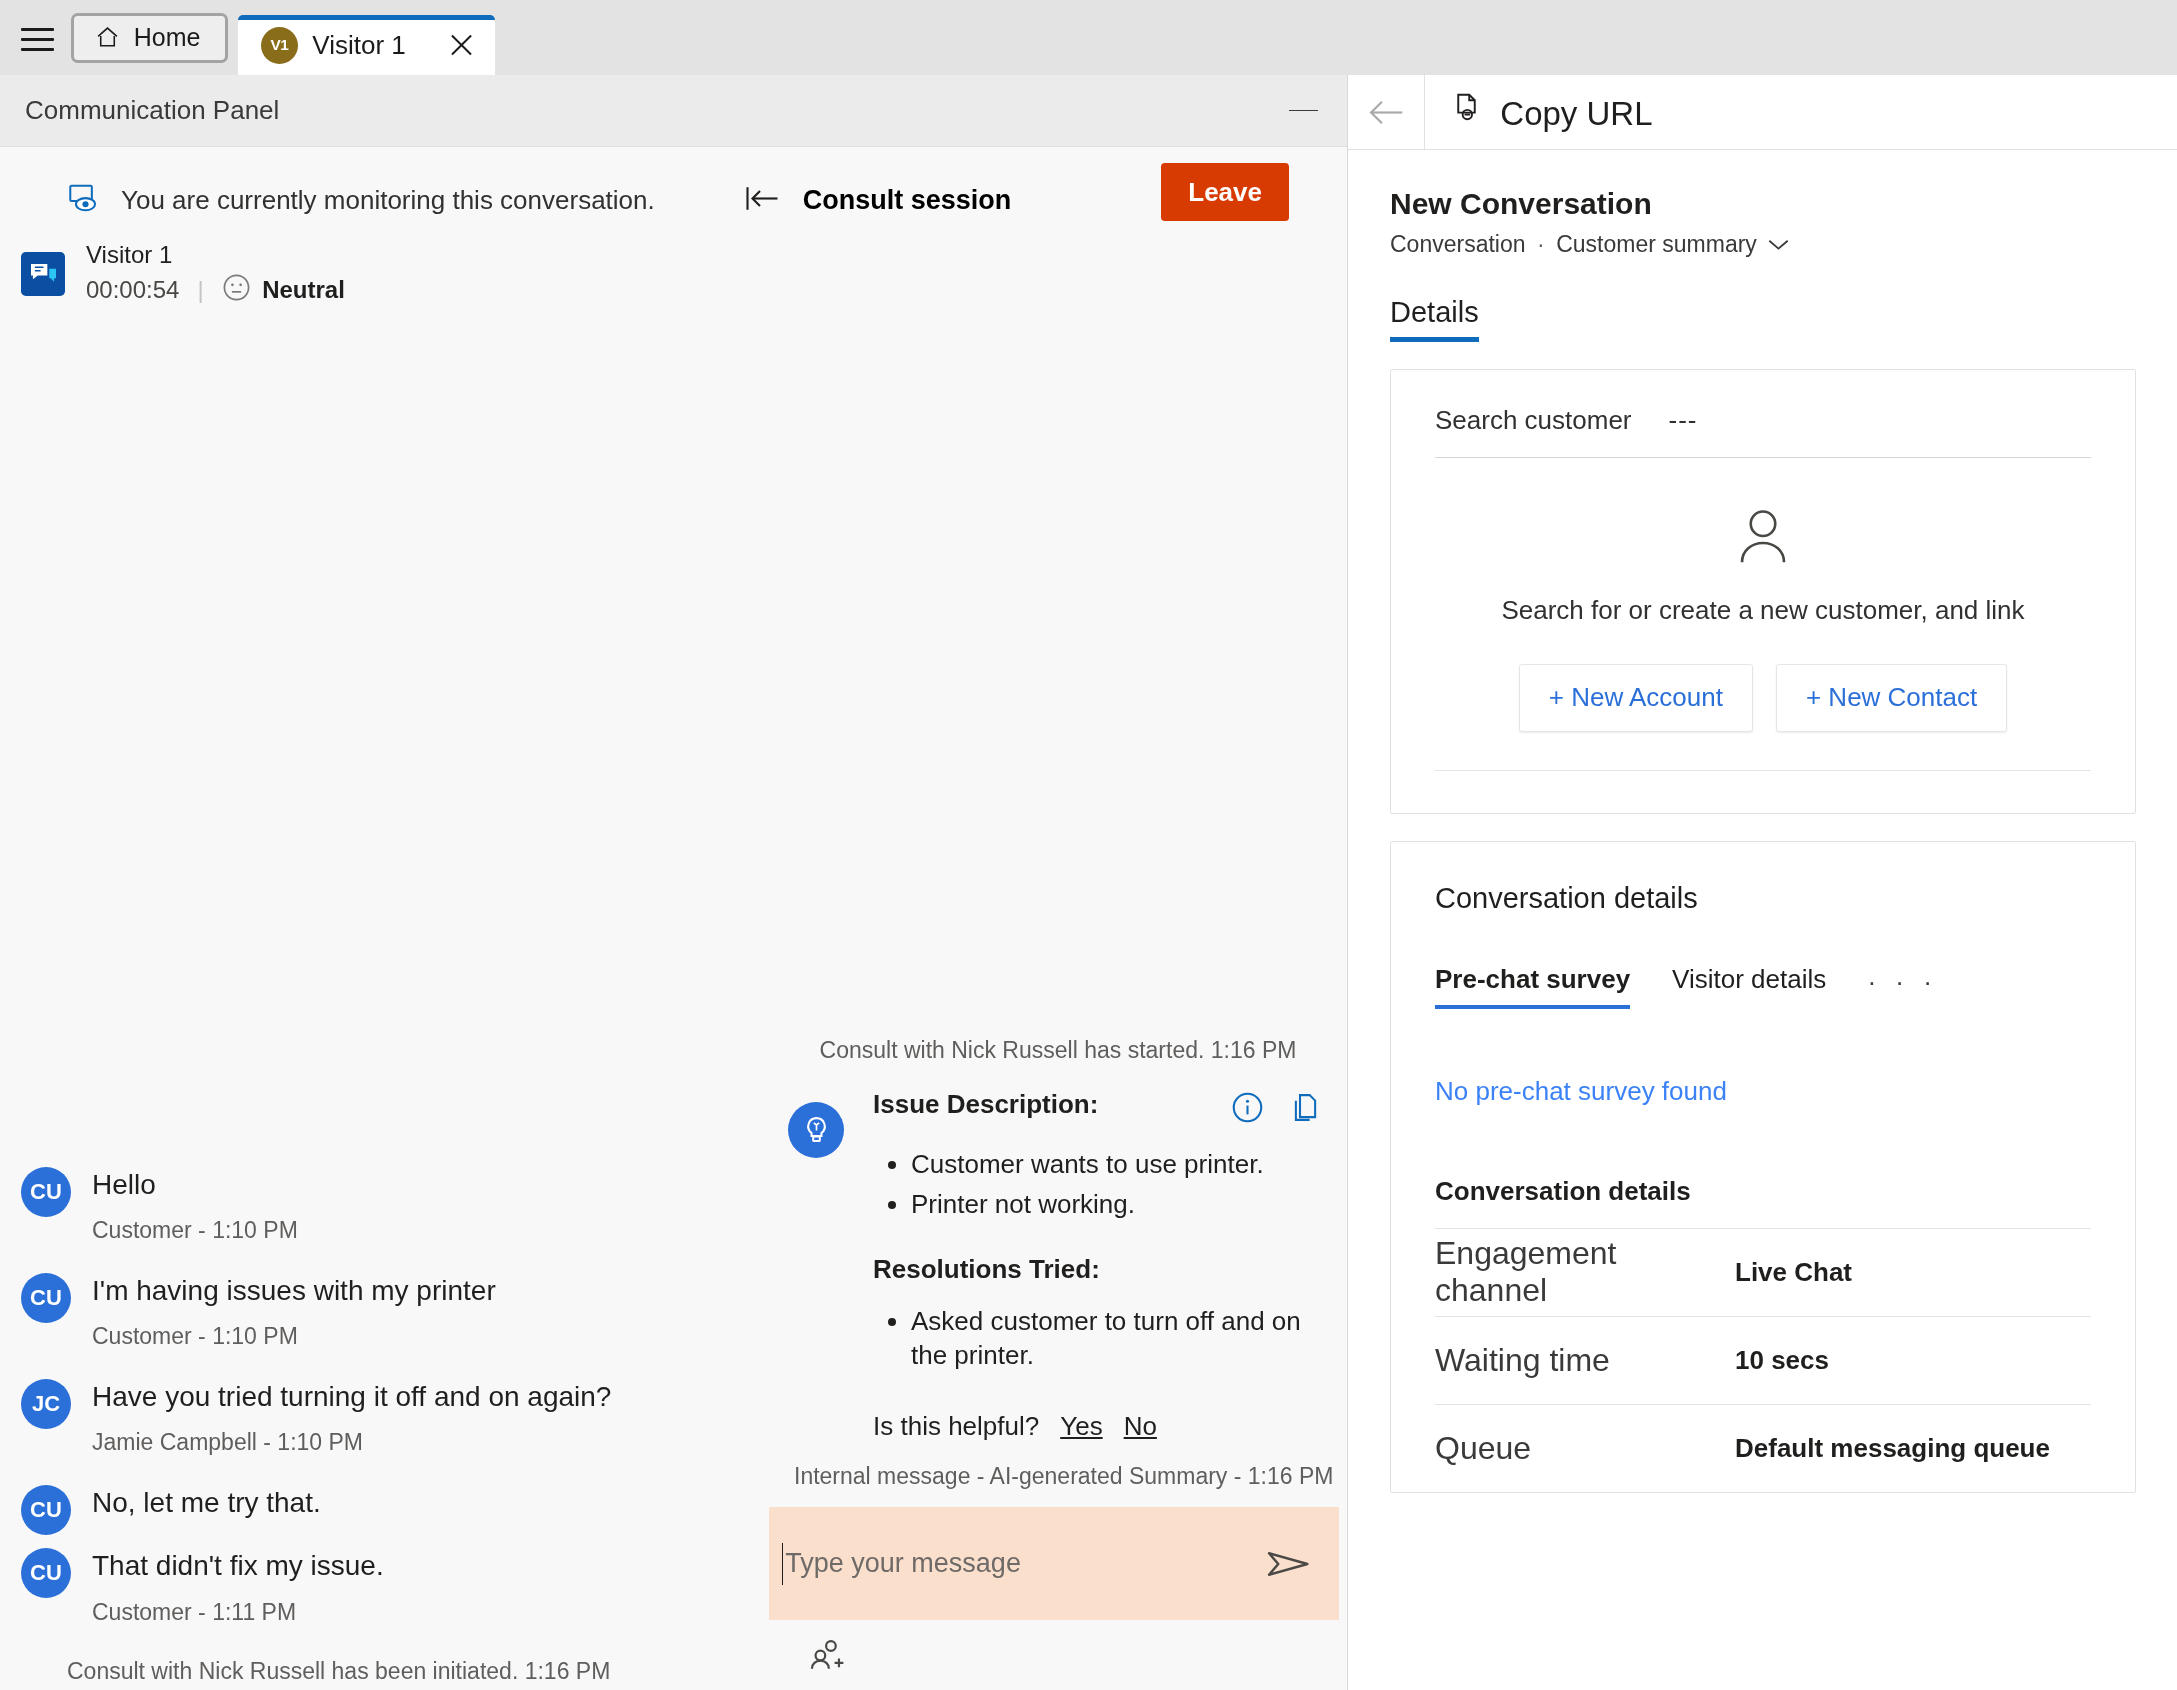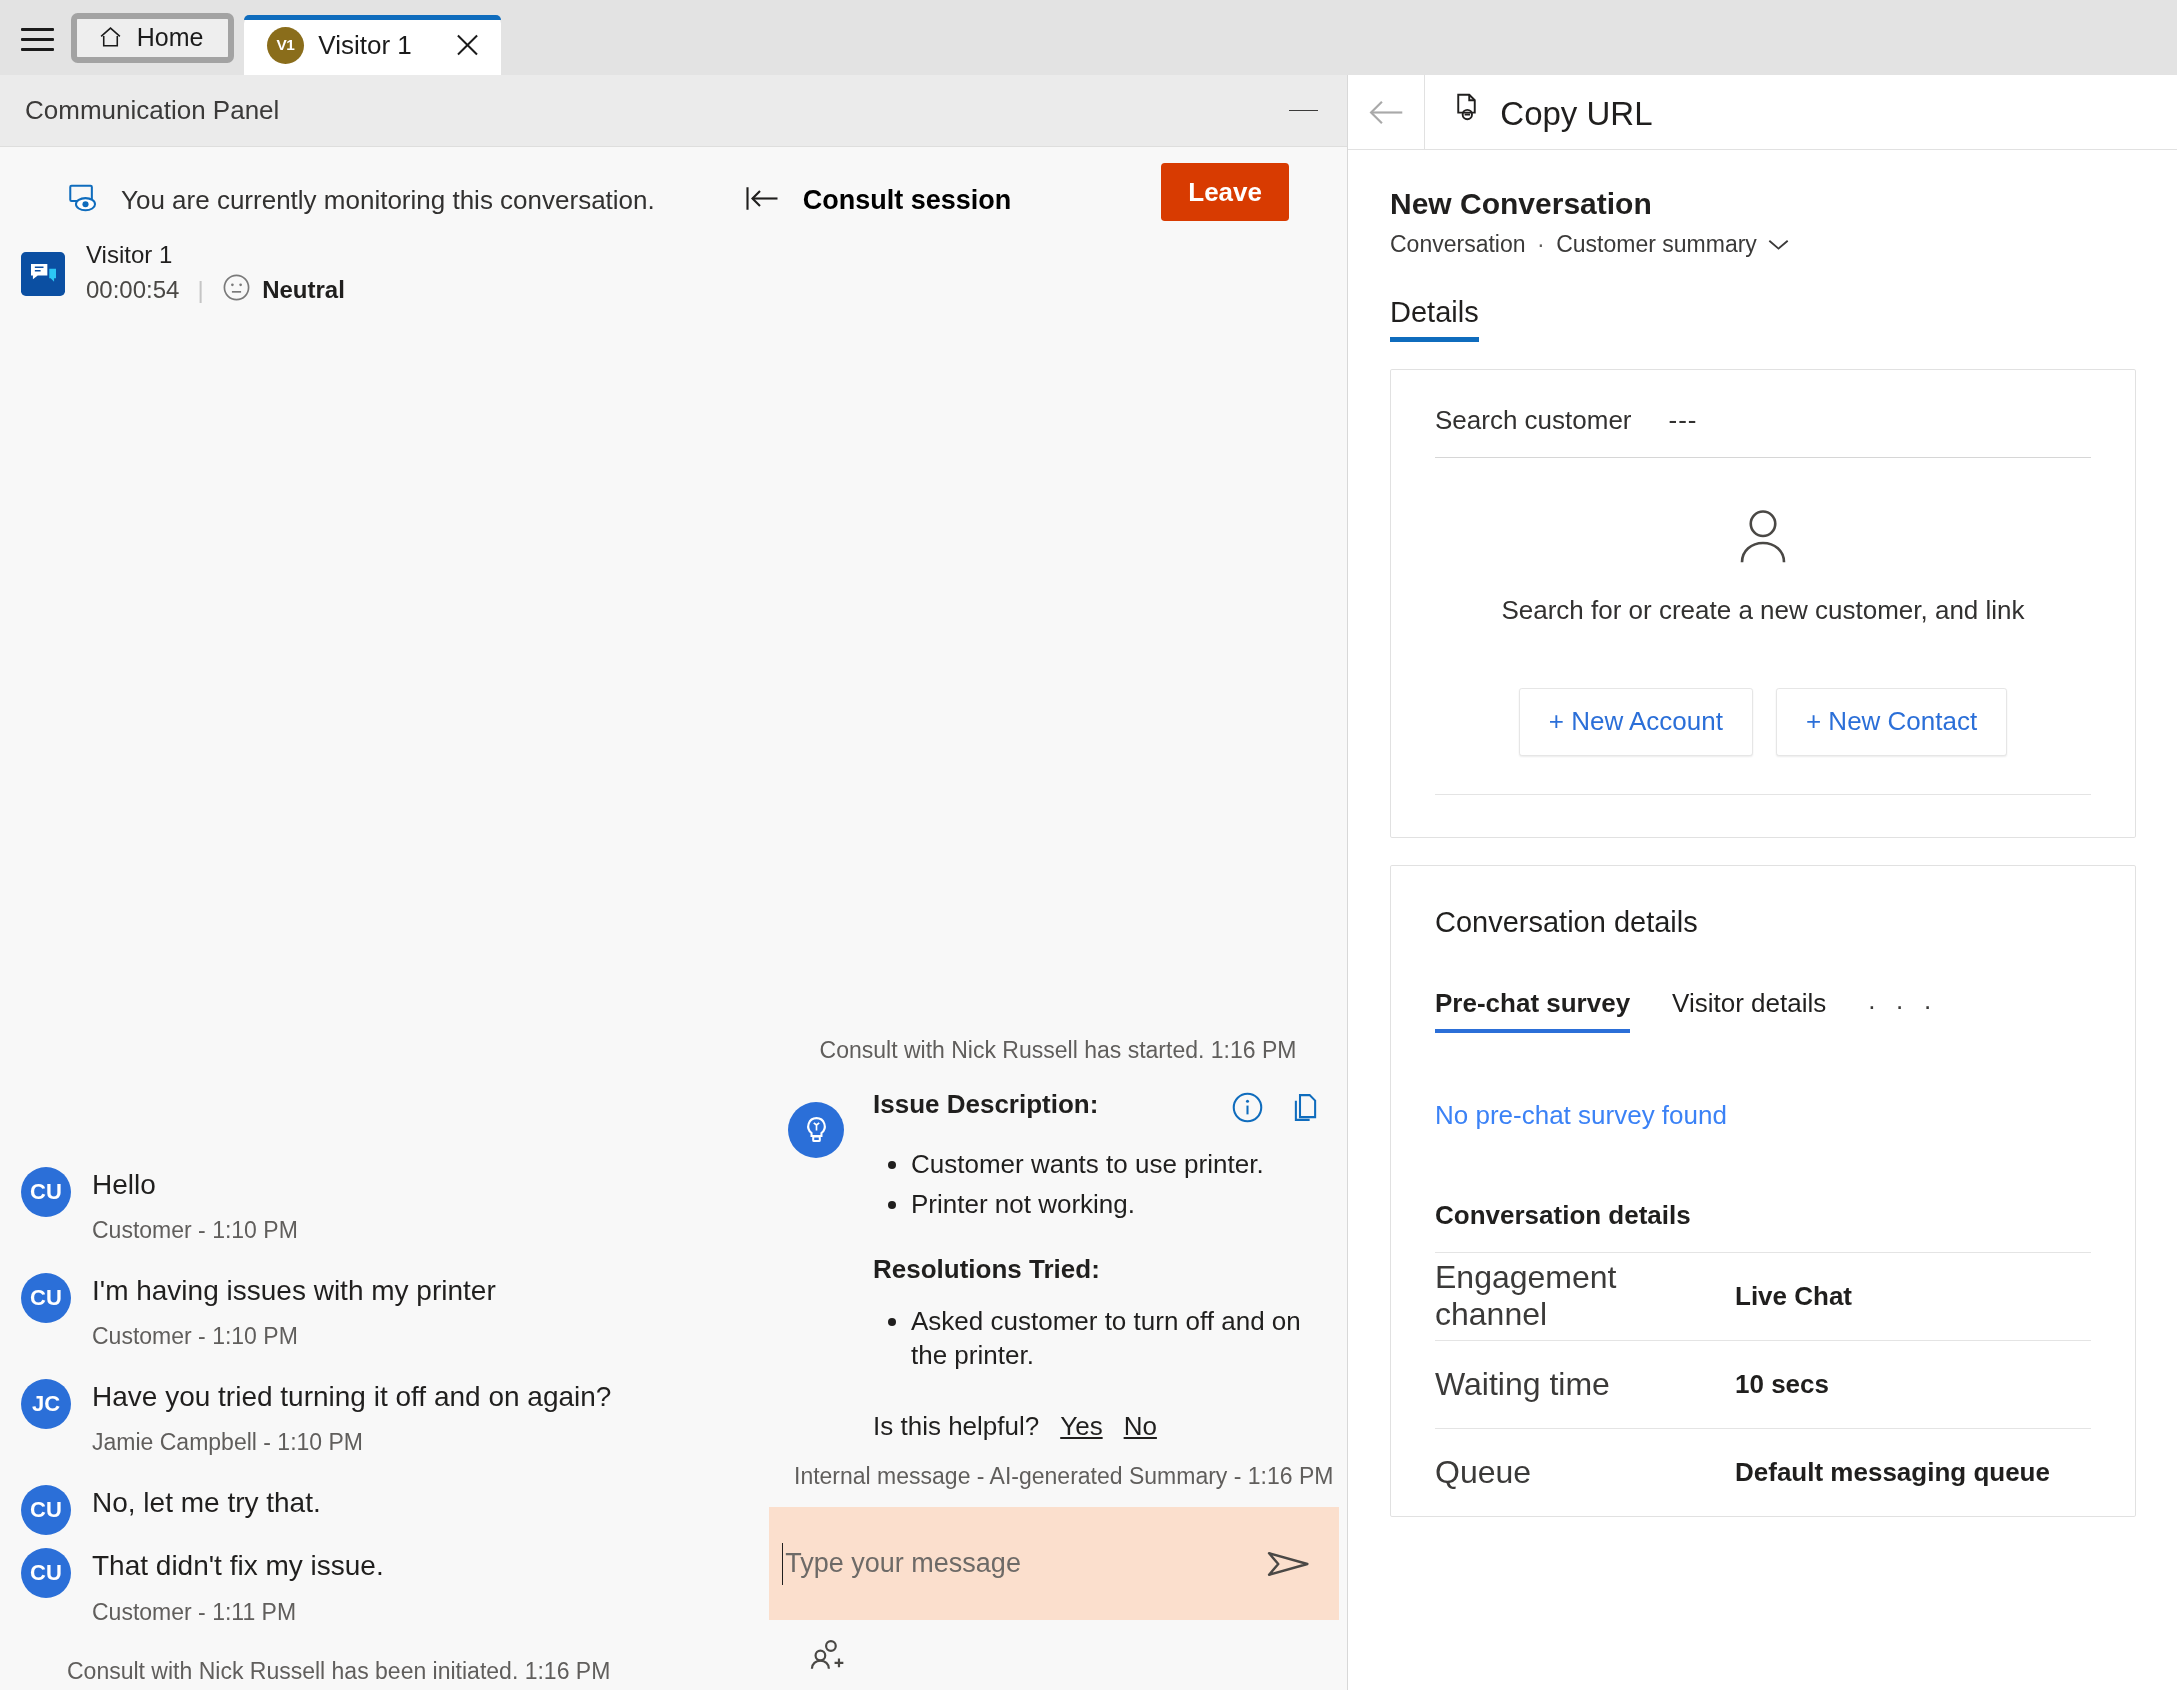--- a/index.html
+++ b/index.html
@@ -27,21 +27,21 @@
     display: flex; flex-direction: column; justify-content: center; gap: 6.7px;
     cursor: pointer;
   }
   .hamburger span { display:block; height: 2.9px; background:#1b1b1b; border-radius:1px; }
   .home-btn {
     display: flex; align-items: center; gap: 13.4px;
     height: 50px;
     padding: 0 25px 0 21px;
     margin-bottom: 12.5px;
     background: #eeeeee;
-    border: 6px solid #a3a3a3;
+    border: 3px solid #a3a3a3;
     border-radius: 6.7px;
     font-size: 25px; color: #1b1b1b;
     cursor: pointer;
   }
   .home-icon { width: 25px; height: 25px; display:block; }
   .tab {
     position: relative;
     display: flex; align-items: center; gap: 14.4px;
     height: 60px;
     padding: 0 17.3px 0 23px;
@@ -221,21 +221,21 @@
     border: 1px solid #e1e1e1; border-radius: 1.9px;
     margin-top: 27px;
     background: #fff;
   }
   .search-row { display: flex; align-items: center; gap: 37px; padding: 35px 44px 21px 44px; }
   .search-label { font-size: 26px; color: #323130; }
   .search-val { font-size: 26px; color: #323130; letter-spacing: 1px; }
   .search-underline { height:1px; background:#d6d6d6; margin: 0 44px; }
   .empty-state { padding: 50px 0 0 0; text-align: center; }
   .empty-text { font-size: 26px; color: #323130; margin-top: 27px; }
-  .btn-row { display: flex; justify-content: center; gap: 23px; margin-top: 62px; padding-bottom: 38px; }
+  .btn-row { display: flex; justify-content: center; gap: 23px; margin-top: 38px; padding-bottom: 38px; }
   .ghost-btn {
     background: #fff; border: 1px solid #e6e6e6; border-radius: 2.9px;
     color: #2b6fd8; font-size: 26px;
     padding: 17.3px 29px; cursor: pointer;
     box-shadow: 0 1px 1.9px rgba(0,0,0,.08);
     font-family: "Liberation Sans", sans-serif;
   }
   .card-divider { height:1px; background:#e4e4e4; margin: 0 44px; }
   .card-b-pad { height: 42px; }
   .cd-title { font-size: 29px; color: #201f1e; padding: 40px 44px 0 44px; }

